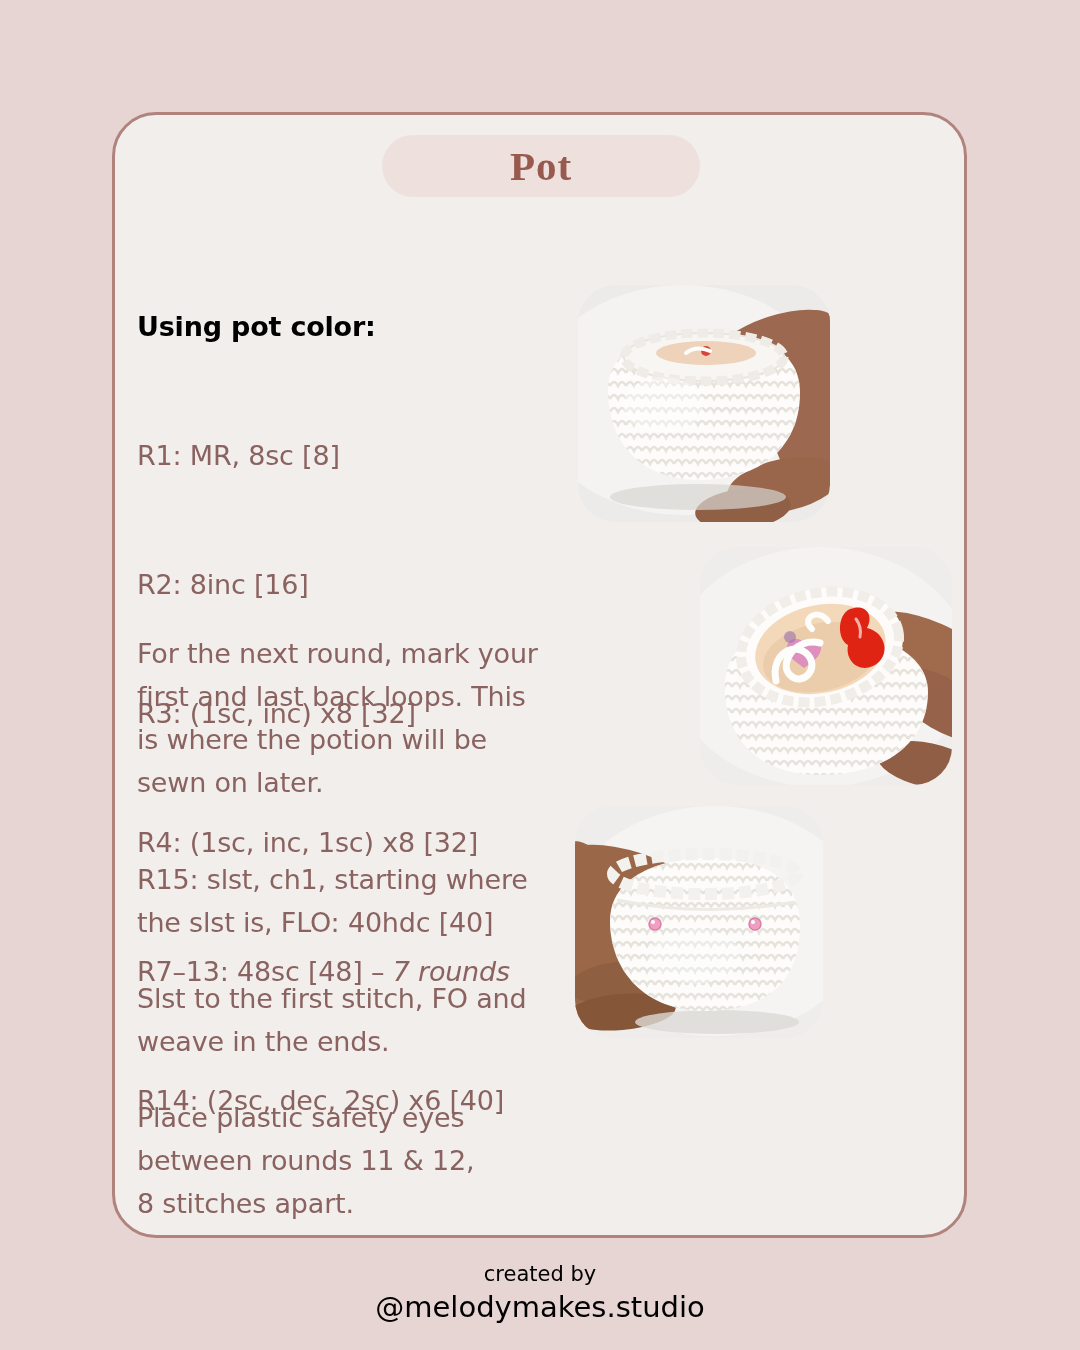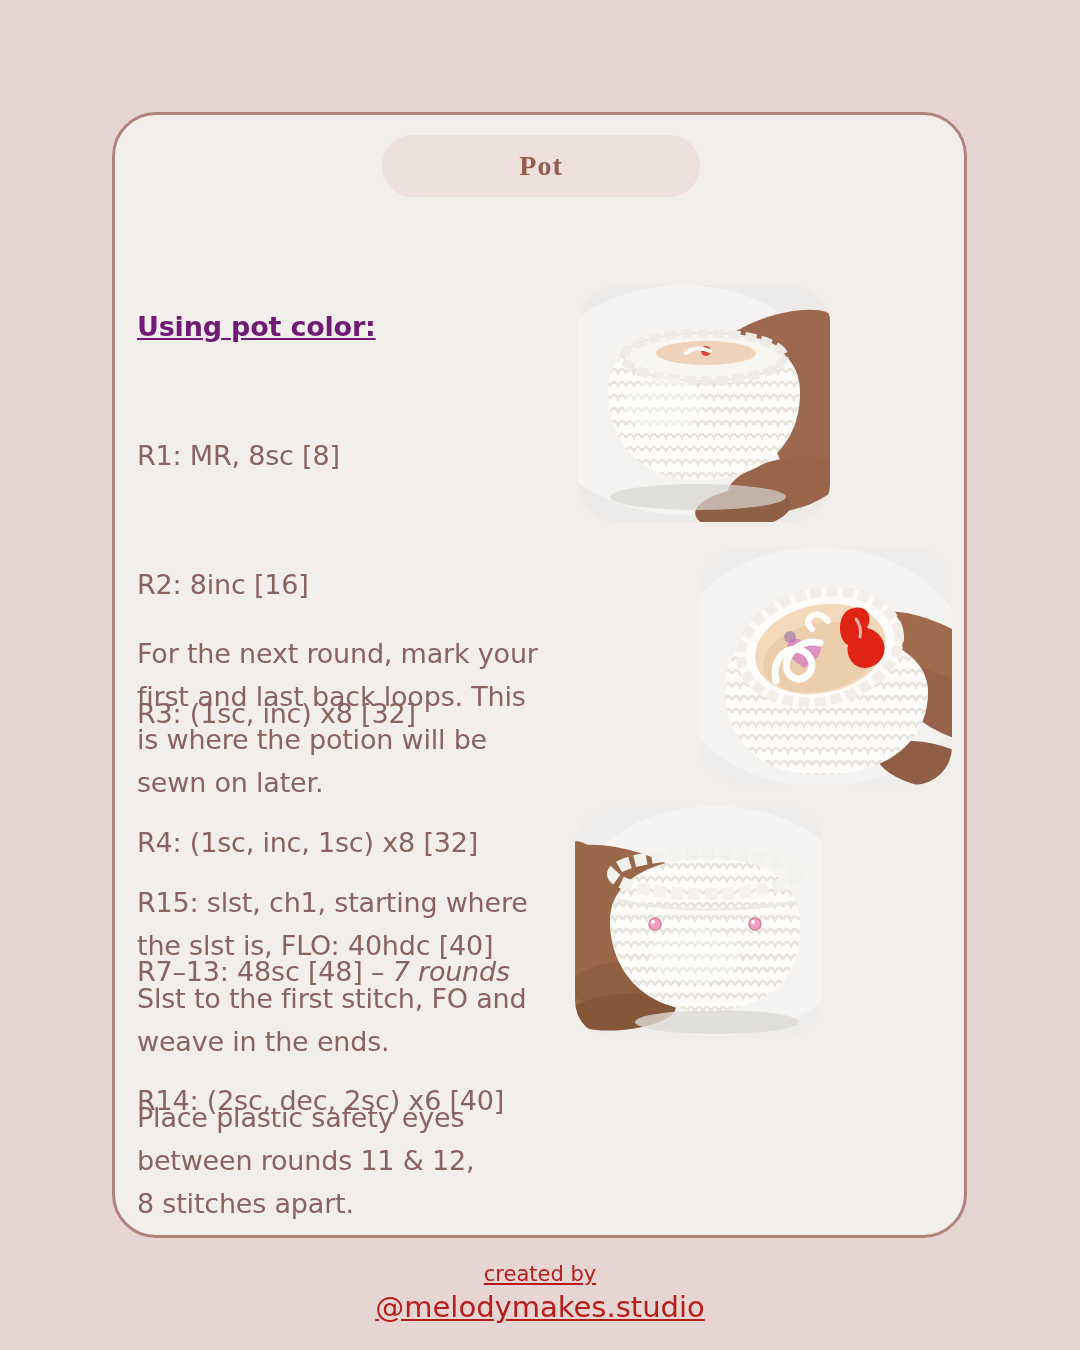--- a/index.html
+++ b/index.html
@@ -15,45 +15,44 @@
     border:3px solid #b0837d;
     border-radius:44px;
   }
   .pill{
     position:absolute;left:382px;top:135px;width:318px;height:62px;
     background:#eee1dd;border-radius:31px;
     display:flex;align-items:center;justify-content:center;
   }
   .pill-title{
     font-family:"Liberation Serif","DejaVu Serif",serif;
-    font-weight:bold;font-size:28px;color:#98594f;letter-spacing:1px;
+    font-weight:bold;font-size:41px;color:#98594f;letter-spacing:1px;
   }
   .txt{
     position:absolute;left:137px;
     font-size:27px;line-height:43px;color:#8a6360;
     letter-spacing:-0.2px;white-space:pre;
   }
   .rounds-block{top:219px;}
-  .heading-line{font-weight:bold;color:#701a75;text-decoration:underline;}
+  .heading-line{font-weight:bold;color:#000000;}
   .note-marker{top:632px;}
-  .round15{top:881px;}
+  .round15{top:858px;}
   .finish{top:977px;}
   .safety-eyes{top:1096px;}
   .italic{font-style:italic;margin-top:12px;}
   .photo{
     position:absolute;border-radius:38px;overflow:hidden;background:#eeedeb;
   }
   .photo svg{display:block;width:100%;height:100%;}
   .photo1{left:578px;top:285px;width:252px;height:237px;}
   .photo2{left:700px;top:547px;width:252px;height:238px;}
   .photo3{left:575px;top:806px;width:248px;height:232px;}
   .footer{
     position:absolute;left:0;right:0;top:1258px;text-align:center;
-    color:#b91c1c;
-    text-decoration:underline;
+    color:#000000;
   }
   .footer .credit{font-size:21px;line-height:32px;}
   .footer .handle{font-size:29px;line-height:34px;}
 </style>
 </head>
 <body>
 
 <div class="canvas">
 
   <div class="card"></div>

